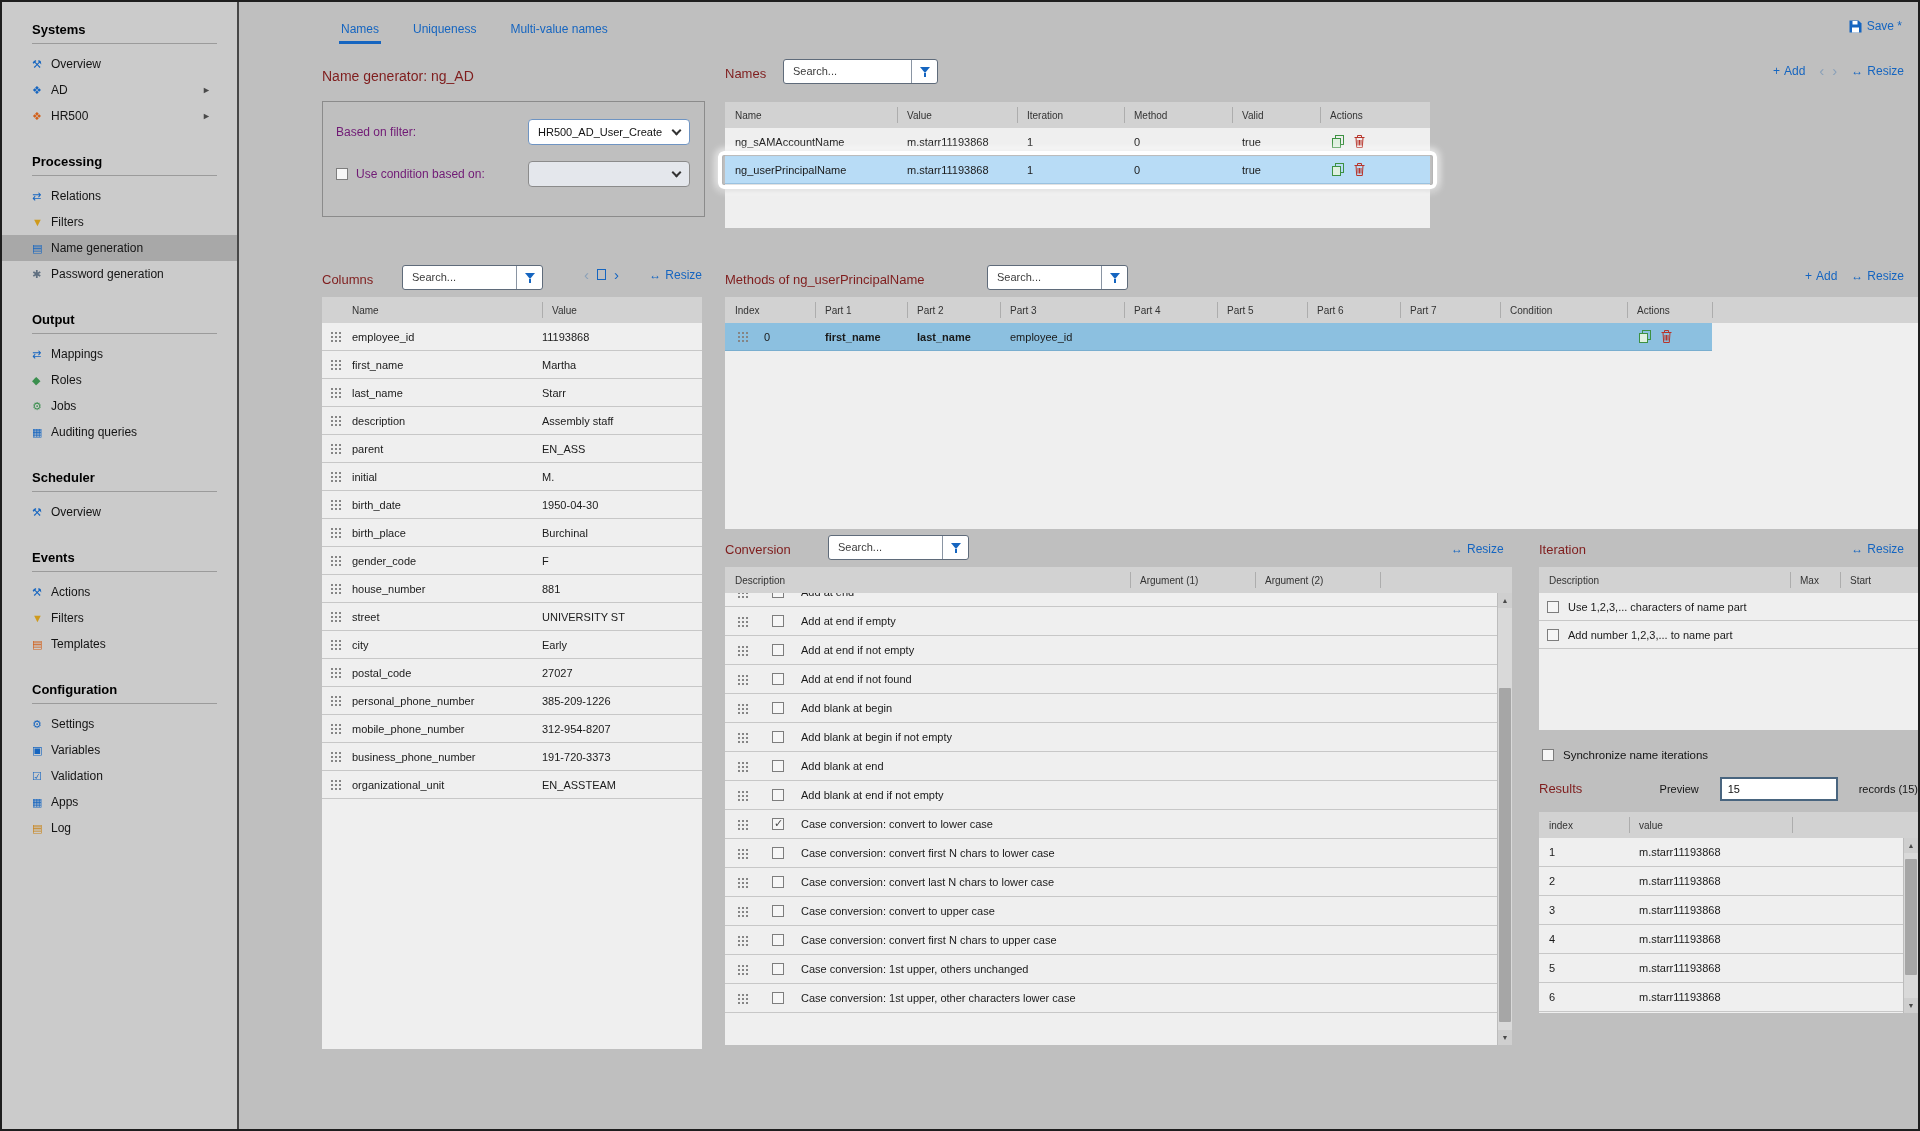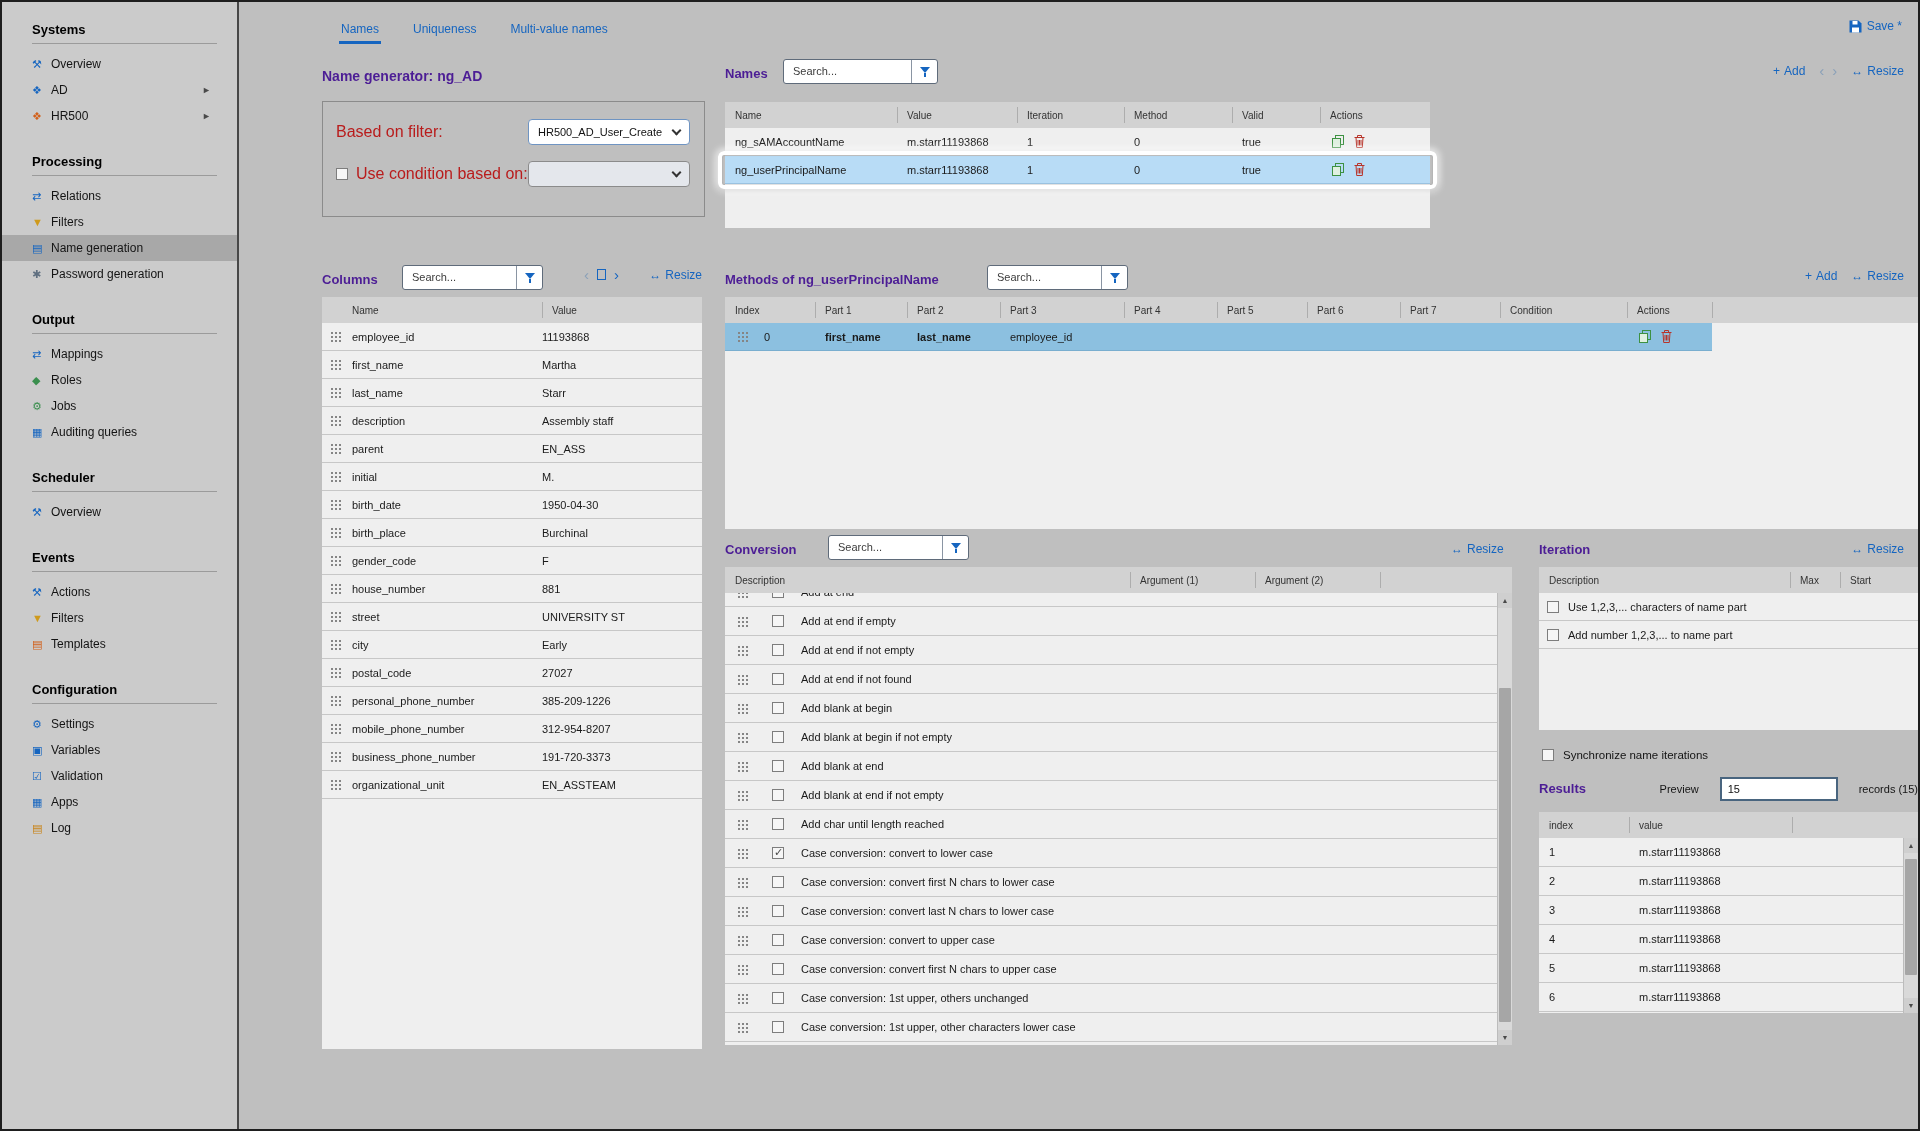--- a/index.html
+++ b/index.html
@@ -20,21 +20,21 @@
 .sb-item.selected{background:#a8a8a8}
 .sb-icon{width:19px;font-size:11px;line-height:1;flex:none}
 .sb-arrow{display:none;position:absolute;right:26px;font-size:9px;color:#4a4a4a}
 .sb-item.arrow .sb-arrow{display:block}
 
 .tabs{position:absolute;left:337px;top:12px;display:flex;gap:30px}
 .tab{font-size:12px;color:#1565c0;padding:8px 2px;cursor:pointer}
 .tab.selected{border-bottom:3px solid #1565c0;padding-bottom:5px}
 .save-btn{position:absolute;top:17px;right:16px;display:flex;align-items:center;gap:5px;color:#1565c0;font-size:12px;cursor:pointer}
 
-.section-title{position:absolute;font-size:13px;font-weight:bold;color:#4c1d95;white-space:nowrap}
+.section-title{position:absolute;font-size:13px;font-weight:normal;color:#7f1d1d;white-space:nowrap}
 .gen-title{left:320px;top:66px;font-size:14px}
 .names-title{left:723px;top:64px}
 .columns-title{left:320px;top:270px}
 .methods-title{left:723px;top:270px}
 .conv-title{left:723px;top:540px}
 .iter-title{left:1537px;top:540px}
 .results-title{left:1537px;top:779px}
 .panel-controls{position:absolute;display:flex;align-items:center;gap:14px}
 .names-controls{top:61px;right:14px}
 .methods-controls{top:267px;right:14px}
@@ -55,21 +55,21 @@
 .funnel-stem{width:2px;height:4px;background:#1565c0}
 .names-search{left:781px;top:57px}
 .columns-search{left:400px;top:263px}
 .methods-search{left:985px;top:263px}
 .conv-search{left:826px;top:533px}
 
 .gen-panel{position:absolute;left:320px;top:99px;width:383px;height:116px;border:1px solid #8b8b8b}
 .gen-row{position:absolute;left:13px;right:13px;height:26px;display:flex;align-items:center}
 .gen-row1{top:17px}
 .gen-row2{top:59px}
-.gen-label{font-size:16px;color:#b91c1c;white-space:nowrap}
+.gen-label{font-size:12px;color:#701a75;white-space:nowrap}
 .dropdown{position:absolute;left:192px;width:162px;height:26px;background:#fff;border:1px solid #6f94c2;border-radius:4px;display:flex;align-items:center;justify-content:space-between;padding:0 9px;font-size:11px;color:#111;cursor:pointer}
 .dropdown.empty{background:#e4e7ec;border-color:#8b8b8b}
 .chev{width:7px;height:7px;border-right:2px solid #333;border-bottom:2px solid #333;transform:rotate(45deg);margin-top:-4px;flex:none}
 .cb{width:12px;height:12px;border:1px solid #7d7d7d;background:#f6f6f6;flex:none;position:relative;cursor:pointer}
 .checked .cb::after{content:"\2713";position:absolute;left:1px;top:-2px;font-size:11px;color:#4a4a4a}
 
 .table{position:absolute;background:#efefef}
 .thead{display:flex;height:26px;background:#d2d2d2;font-size:10px;color:#333;align-items:stretch}
 .th{display:flex;align-items:center;padding-left:10px;position:relative;white-space:nowrap}
 .th::before{content:"";position:absolute;left:0;top:5px;bottom:5px;width:1px;background:#adadad}
@@ -710,31 +710,20 @@
       <div class="vdesc">
         <span class="handle">
             <span class="dots"></span>
           </span>
         <span class="cb"></span>
         <span>Add blank at end if not empty</span>
       </div>
       <div class="td vc2"></div>
       <div class="td vc3"></div>
     </div>
-      <div class="trow conv-row">
-      <div class="vdesc">
-        <span class="handle">
-            <span class="dots"></span>
-          </span>
-        <span class="cb"></span>
-        <span>Add char until length reached</span>
-      </div>
-      <div class="td vc2"></div>
-      <div class="td vc3"></div>
-    </div>
       <div class="trow conv-row checked">
       <div class="vdesc">
         <span class="handle">
             <span class="dots"></span>
           </span>
         <span class="cb"></span>
         <span>Case conversion: convert to lower case</span>
       </div>
       <div class="td vc2"></div>
       <div class="td vc3"></div>

